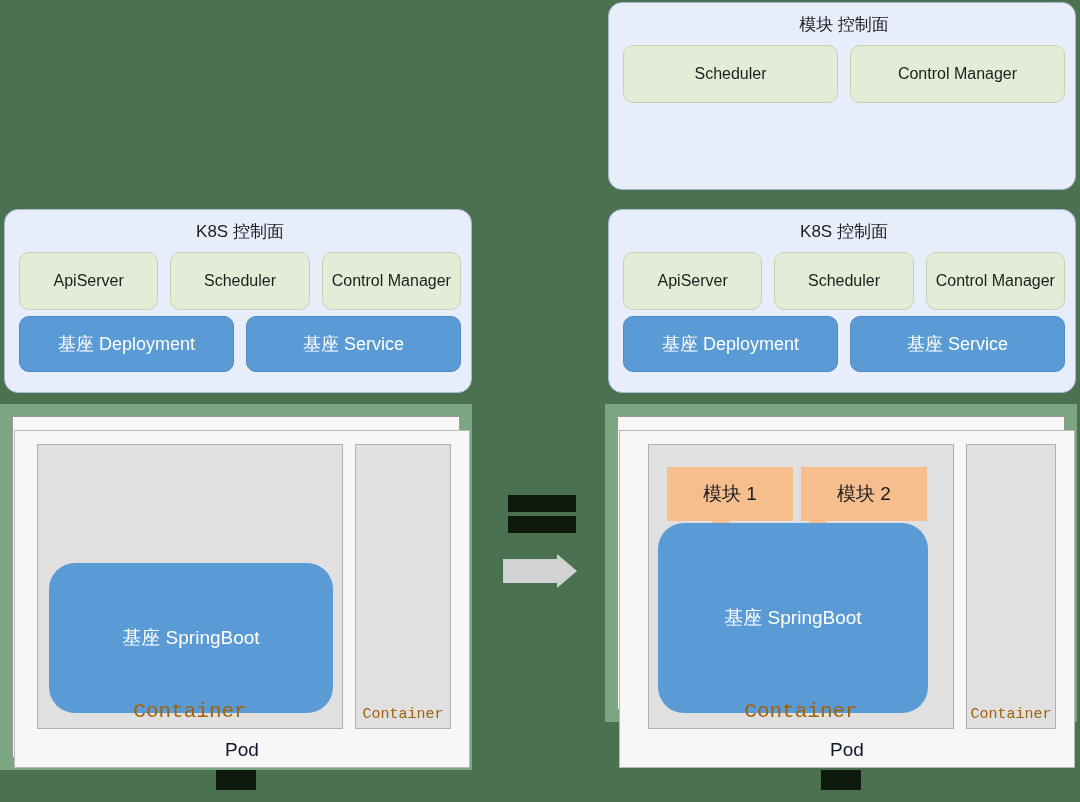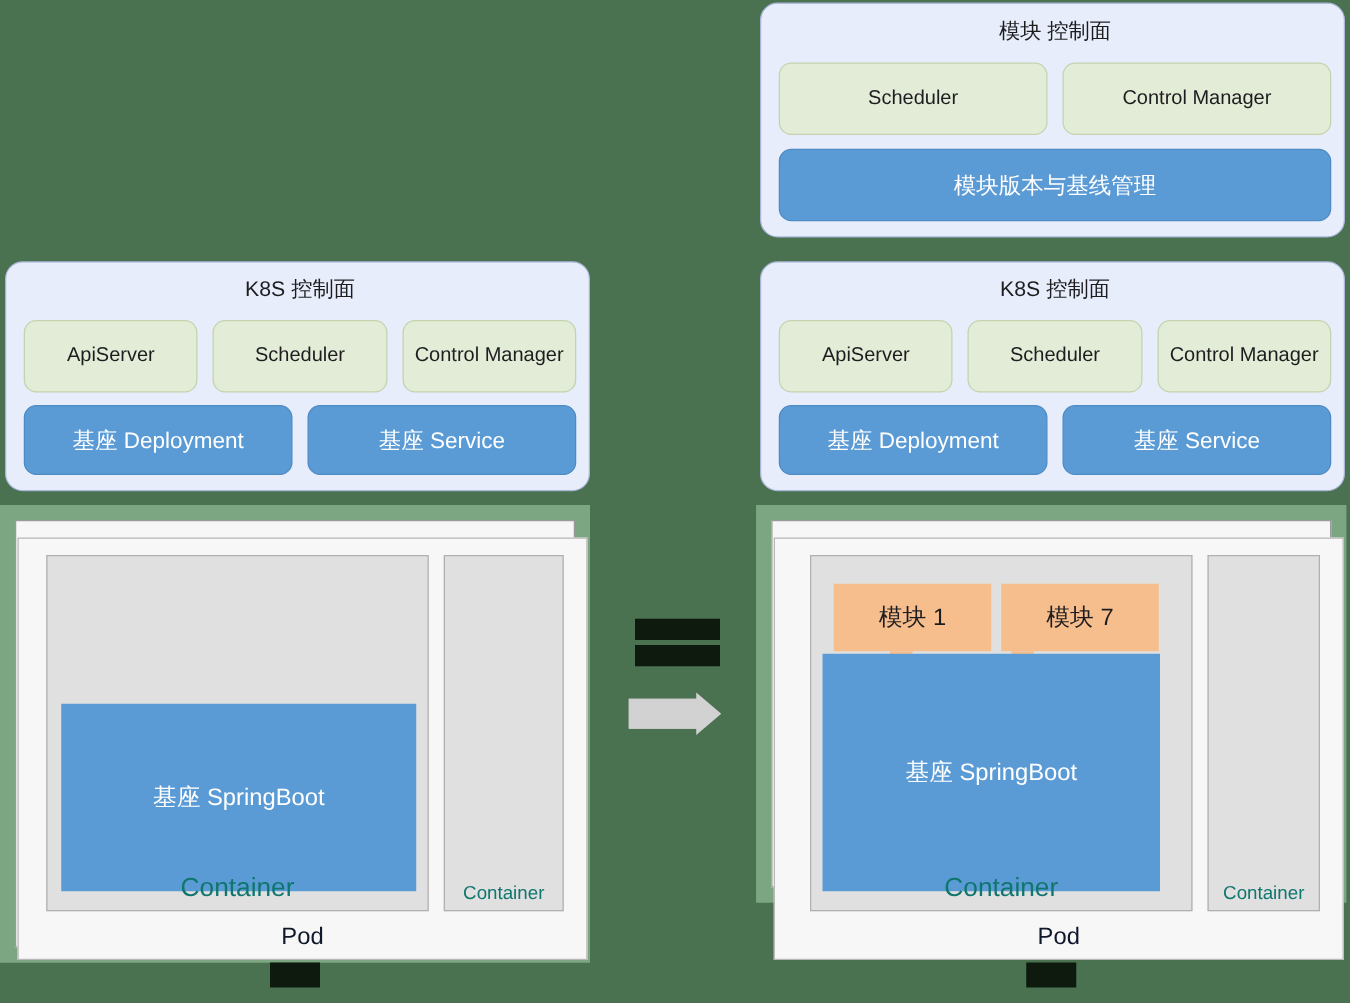--- a/index.html
+++ b/index.html
@@ -14,21 +14,20 @@
   
   .cp-panel{
     position:absolute;
     background:#e7edfb;
     border:1px solid #aab6d8;
     border-radius:14px;
     box-sizing:border-box;
     padding:8px 10px 12px 14px;
     display:flex;
     flex-direction:column;
-    justify-content:space-between;
   }
   .cp-title{
     text-align:center;
     font-size:17px;
     color:#1d1d1f;
     line-height:28px;
     height:28px;
     white-space:nowrap;
   }
   .cp-row{
@@ -110,34 +109,36 @@
   .container-box{
     position:absolute;
     background:#e0e0e0;
     border:1px solid #b0b0b0;
     box-sizing:border-box;
   }
   .container-label{
     position:absolute;
     left:0;right:0;bottom:5px;
     text-align:center;
-    color:#0f766e;
+    color:#a16207;
+    font-family:Liberation Mono, monospace;
   }
   .container-label.big{ font-size:21px; }
   .container-label.small{ font-size:15px; }
 
   .springboot{
     position:absolute;
     background:#5b9bd5;
     color:#fff;
     display:flex;
     align-items:center;
     justify-content:center;
     font-size:19px;
     box-sizing:border-box;
+    border-radius:26px;
   }
 
   
   .module{
     position:absolute;
     background:#f6bd8d;
     color:#1d1d1f;
     display:flex;
     align-items:center;
     justify-content:center;
@@ -191,21 +192,20 @@
 
 <div class="cp-panel" style="left:608px; top:2px; width:468px; height:188px;">
   <div class="cp-title">模块 控制面</div>
 
   <div class="cp-row r1">
     <div class="chip green">Scheduler</div>
     <div class="chip green">Control Manager</div>
   </div>
 
   <div class="cp-row">
-    <div class="chip blue tall">模块版本与基线管理</div>
   </div>
 </div>
 
 <div class="cp-panel" style="left:4px; top:209px; width:468px; height:184px;">
   <div class="cp-title">K8S 控制面</div>
 
   <div class="cp-row r1">
     <div class="chip green">ApiServer</div>
     <div class="chip green">Scheduler</div>
     <div class="chip green">Control Manager</div>
@@ -256,21 +256,21 @@
 <div class="node" style="left:605px; top:404px; width:472px; height:318px;">
   <div class="node-inner"></div>
 
   <div class="pod" style="left:8px; top:20px; width:456px; height:338px;">
 
     <div class="container-box" style="left:28px; top:13px; width:306px; height:285px;">
 
       <div class="module" style="left:18px; top:22px; width:126px; height:54px;">模块 1</div>
       <div class="module-stem" style="left:63px; top:76px; width:18px; height:44px;"></div>
 
-      <div class="module" style="left:152px; top:22px; width:126px; height:54px;">模块 7</div>
+      <div class="module" style="left:152px; top:22px; width:126px; height:54px;">模块 2</div>
       <div class="module-stem" style="left:160px; top:76px; width:18px; height:44px;"></div>
 
       <div class="springboot" style="left:9px; top:78px; width:270px; height:190px;">基座 SpringBoot</div>
 
       <div class="container-label big">Container</div>
     </div>
 
     <div class="container-box" style="left:346px; top:13px; width:90px; height:285px;">
       <div class="container-label small">Container</div>
     </div>

